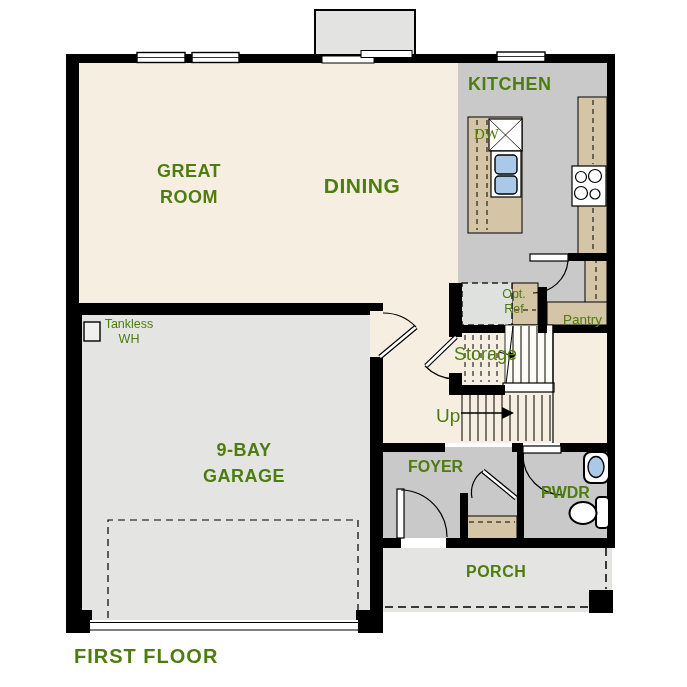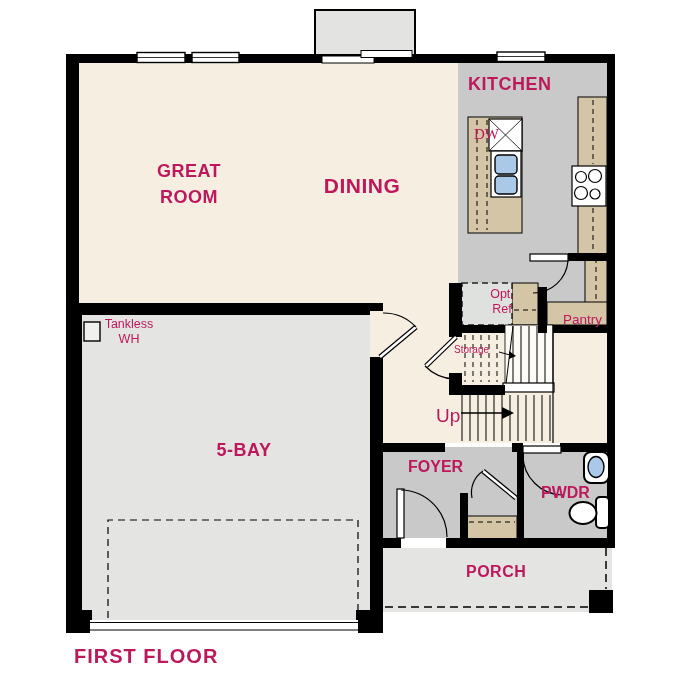--- a/index.html
+++ b/index.html
@@ -1,35 +1,35 @@
 <!DOCTYPE html>
 <html><head>
 <meta charset="utf-8">
 <style>
   html,body { margin:0; padding:0; background:#ffffff; }
   .canvas {
     position:relative; width:687px; height:687px; background:#ffffff;
     font-family:"Liberation Sans", sans-serif; overflow:hidden;
   }
   .plan-svg { position:absolute; left:0; top:0; }
-  .lbl { position:absolute; color:#be185d; white-space:nowrap; }
+  .lbl { position:absolute; color:#4d7c0f; white-space:nowrap; }
   .lbl .line { display:block; }
   .b  { font-weight:bold; }
   .ctr { text-align:center; }
   .lbl-great   { left:143px; top:158px; width:92px;  font-size:18px; line-height:26px; letter-spacing:.5px; }
   .lbl-dining  { left:322px; top:174px; width:80px;  font-size:21px; letter-spacing:.5px; }
   .lbl-kitchen { left:468px; top:74px;  width:98px;  font-size:18px; letter-spacing:.5px; }
   .lbl-garage  { left:193px; top:437px; width:102px; font-size:18px; line-height:26px; letter-spacing:.5px; }
   .lbl-foyer   { left:408px; top:458px; font-size:16px; }
   .lbl-pwdr    { left:541px; top:484px; font-size:16px;text-align:center; }
   .lbl-porch   { left:466px; top:563px; font-size:16px; letter-spacing:.5px; }
   .lbl-pantry  { left:555px; top:312px; font-size:13.5px;margin-left:8px; }
-  .lbl-storage { left:454px; top:344px; font-size:10px; }
+  .lbl-storage { left:454px; top:344px; font-size:18px; }
   .lbl-up      { left:436px; top:405px; font-size:19px; }
-  .lbl-optref  { left:468px; top:287px; width:68px; font-size:12.5px; line-height:15px; }
+  .lbl-optref  { left:480px; top:287px; width:68px; font-size:12.5px; line-height:15px; }
   .lbl-tankless{ left:100px; top:317px; width:58px; font-size:12.5px; line-height:15px; }
   .lbl-dw      { left:474px; top:126px; font-size:15px;font-family:Liberation Serif, serif; }
   .lbl-title   { left:74px;  top:645px; font-size:20px; letter-spacing:1px; }
 </style>
 </head>
 <body>
 
 <div class="canvas">
 
   <svg class="plan-svg" width="687" height="687" viewBox="0 0 687 687">
@@ -216,21 +216,22 @@
     </g>
   </svg>
 
   <div class="lbl lbl-great b ctr">
     <span class="line">GREAT</span>
     <span class="line">ROOM</span>
   </div>
   <div class="lbl lbl-dining b ctr">DINING</div>
   <div class="lbl lbl-kitchen b">KITCHEN</div>
   <div class="lbl lbl-garage b ctr">
-    <span class="line">5-BAY</span>
+    <span class="line">9-BAY</span>
+    <span class="line">GARAGE</span>
   </div>
   <div class="lbl lbl-foyer b">FOYER</div>
   <div class="lbl lbl-pwdr b">PWDR</div>
   <div class="lbl lbl-porch b">PORCH</div>
   <div class="lbl lbl-pantry">Pantry</div>
   <div class="lbl lbl-storage">Storage</div>
   <div class="lbl lbl-up">Up</div>
   <div class="lbl lbl-optref ctr">
     <span class="line">Opt.</span>
     <span class="line">Ref</span>

